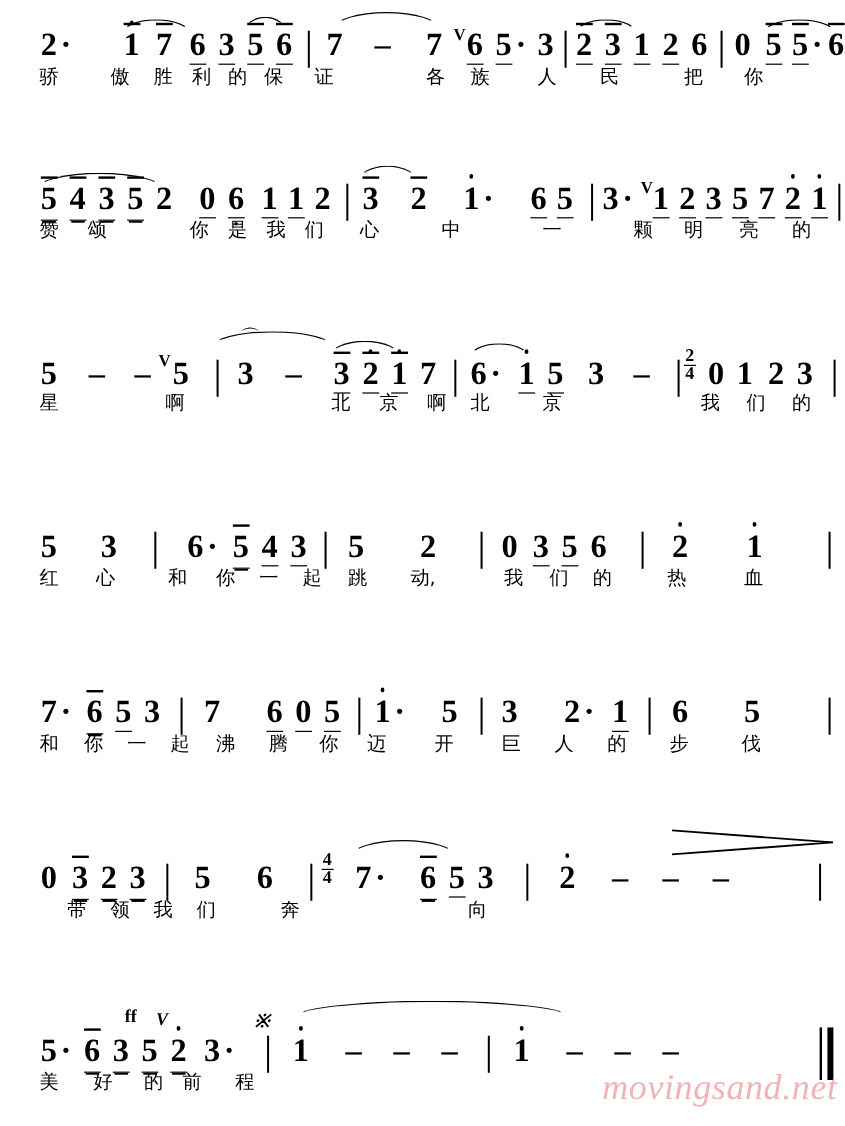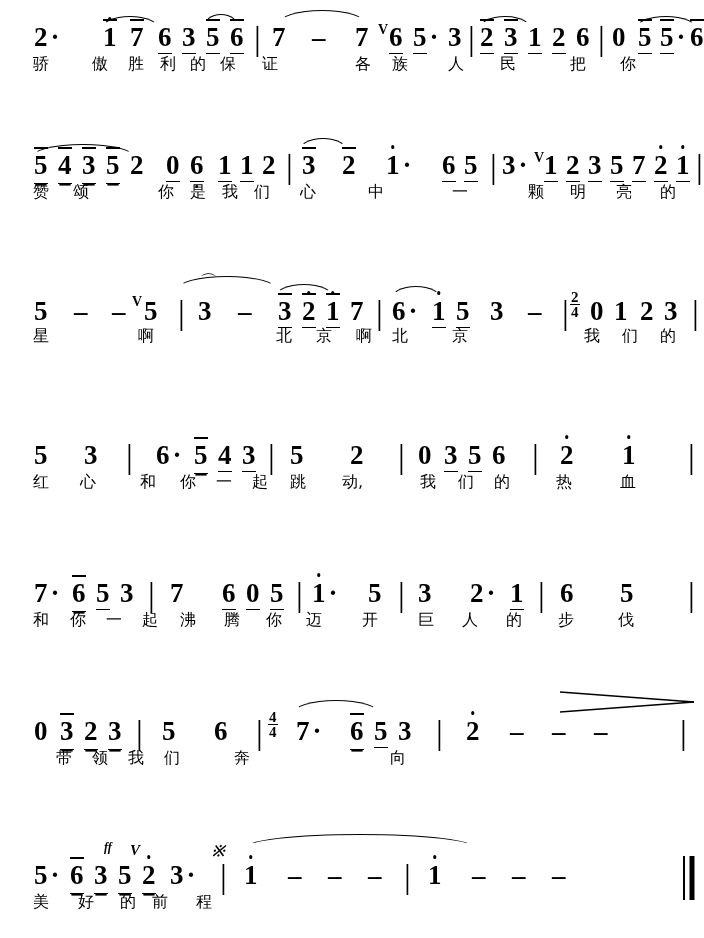--- a/index.html
+++ b/index.html
@@ -442,23 +442,24 @@
       </div>
     <div class="row-lyrics" id="s7l">
         <span class="tok lyric" style="left: 33px; top: 6px;">美</span>
         <span class="tok lyric" style="left: 78px; top: 6px;">好</span>
         <span class="tok lyric" style="left: 120px; top: 6px;">的</span>
         <span class="tok lyric" style="left: 152px; top: 6px;">前</span>
         <span class="tok lyric" style="left: 196px; top: 6px;">程</span>
       </div>
     <div class="slur" style="left:244px; top:-4px; width:230px;"></div>
     <div class="row-marks" id="s7m" style="position:absolute;left:0;top:0;width:704px;height:24px;">
-        <span class="tok" style="left: 104px; top: 2px; font-size: 12px; font-style: italic; font-weight: bold;">ff</span>
+        <span class="tok" style="left: 104px; top: 2px; font-size: 15px; font-weight: bold;">ff</span>
         <span class="tok" style="left: 130px; top: 4px; font-size: 15px; font-style: italic; font-weight: bold;">V</span>
         <span class="tok" style="left: 212px; top: 2px; font-size: 15px; font-style: italic; font-weight: bold;">※</span>
       </div>
     <svg width="16" height="44" style="position:absolute;left:682px;top:18px;">
       <line x1="2" y1="0" x2="2" y2="44" stroke="#000" stroke-width="2"></line>
       <line x1="10" y1="0" x2="10" y2="44" stroke="#000" stroke-width="5"></line>
     </svg>
   </div>
 
+  <div class="watermark">movingsand.net</div>
 </div>
 
 </body></html>

